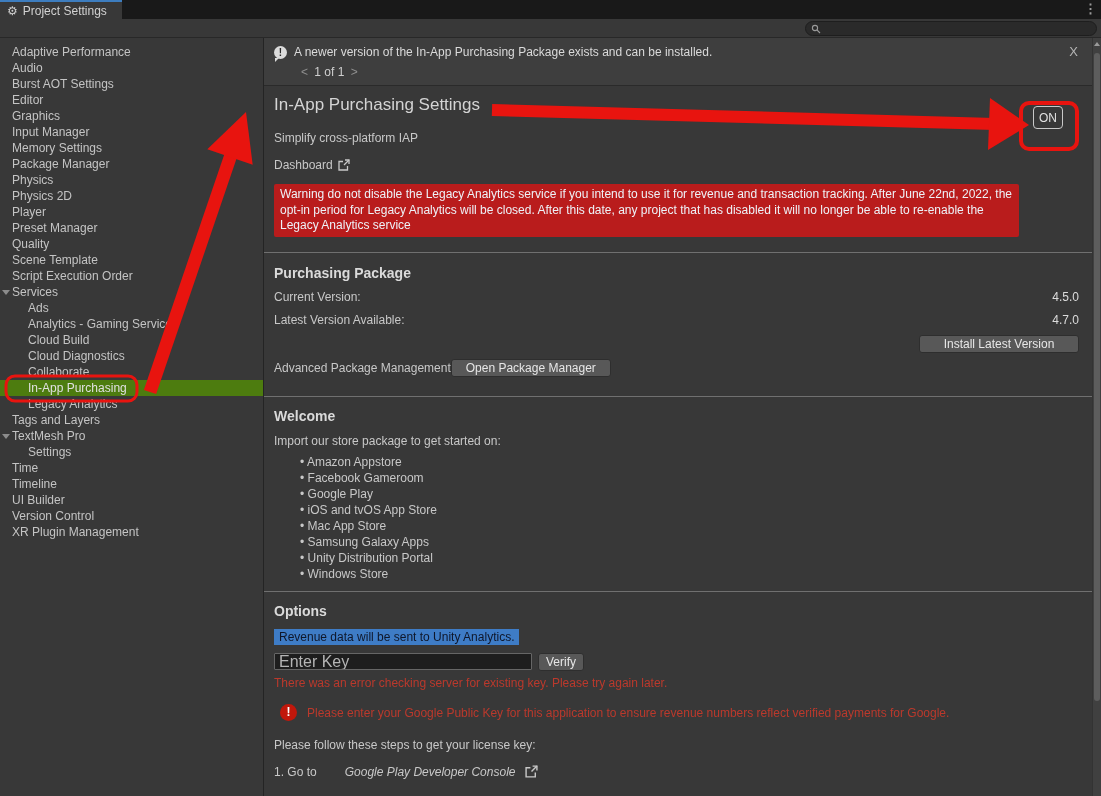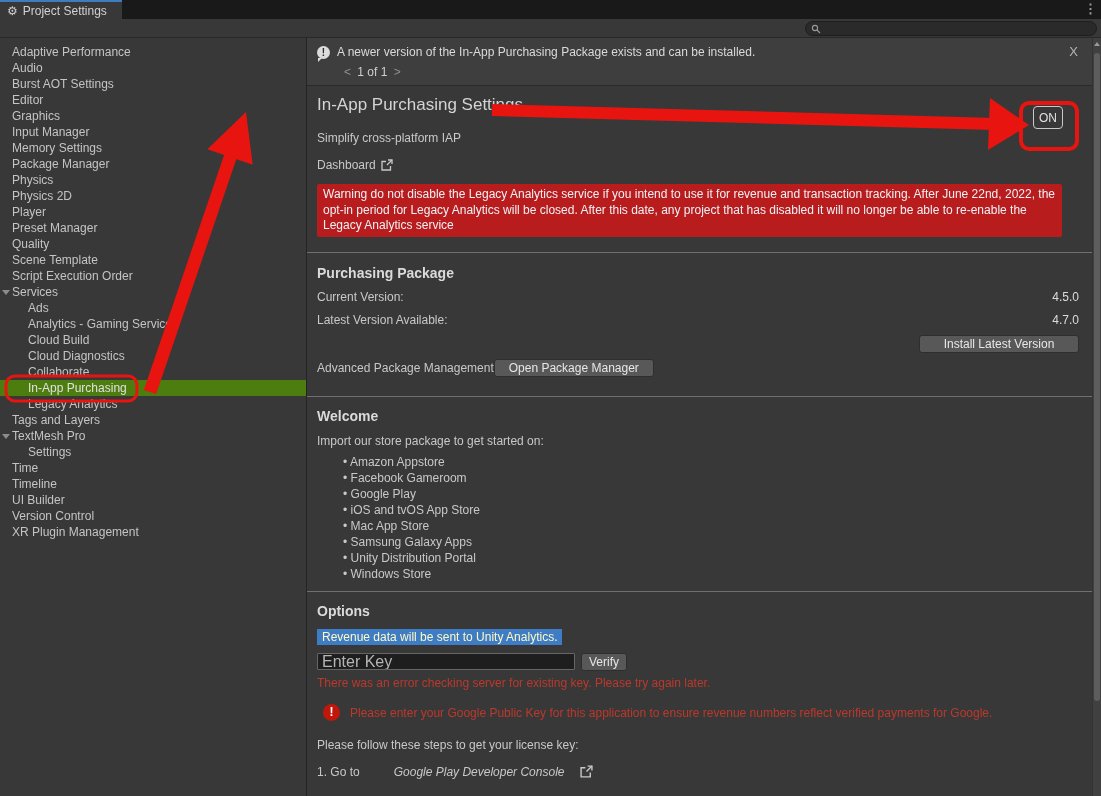--- a/index.html
+++ b/index.html
@@ -20,21 +20,21 @@
   
   .toolbar { height:19px; background:#383838; border-bottom:1px solid #282828; position:relative; }
   .search {
     position:absolute; right:4px; top:2px; width:292px; height:15px;
     background:#2a2a2a; border:1px solid #1e1e1e; border-radius:8px;
     display:flex; align-items:center; padding:0 5px; gap:3px;
   }
   .search input { background:transparent; border:none; outline:none; color:#ddd; font-size:11px; width:100%; font-family:inherit; }
   
   .bodywrap { display:flex; height:758px; }
-  .sidebar { width:307px; background:#383838; border-right:1px solid #242424; padding-top:6px; flex:none; }
+  .sidebar { width:264px; background:#383838; border-right:1px solid #242424; padding-top:6px; flex:none; }
   .srow { height:16px; line-height:16px; padding-left:12px; position:relative; white-space:nowrap; color:#c4c4c4; cursor:default; }
   .srow.sub { padding-left:28px; }
   .srow.selected { background:#4d7c0f; color:#e0e0e0; }
   .foldout { position:absolute; left:2px; top:6px; width:0; height:0;
     border-left:4px solid transparent; border-right:4px solid transparent; border-top:5px solid #8c8c8c; }
   
   .content { flex:1; position:relative; }
   .notif {
     position:absolute; left:0; right:9px; top:0; height:48px;
     background:#3e3e3e; border-bottom:1px solid #2a2a2a; padding:7px 10px 0 10px;
@@ -62,35 +62,35 @@
   .btnrow { display:flex; justify-content:flex-end; margin-top:8px; align-items:center; }
   .btnrow.between { justify-content:flex-start; }
   .btn {
     background:#585858; border:1px solid #2e2e2e; border-radius:3px; color:#e6e6e6;
     font-size:12px; height:18px; line-height:16px; padding:0 6px; width:160px; text-align:center;
     font-family:inherit; cursor:default;
   }
   .bullets { margin-top:6px; }
   .bullet { line-height:16px; padding-left:26px; color:#c8c8c8; }
   .bullet::before { content:'• '; }
-  .chip { display:inline-block; background:#3e7cc6; color:#fef9c3; padding:1px 5px; margin-top:10px; }
+  .chip { display:inline-block; background:#3e7cc6; color:#0f172a; padding:1px 5px; margin-top:10px; }
   .keyrow { display:flex; gap:6px; margin-top:8px; align-items:center; }
   .keyinput {
     width:258px; height:17px; background:#1e1e1e; border:1px solid #666; border-radius:1px;
     color:#cfcfcf; font-size:16px; padding:0 4px; font-family:inherit; outline:none;
   }
   .keyinput::placeholder { color:#b5b5b5; opacity:1; }
   .vbtn { width:auto; min-width:46px; }
   .errtext { color:#bb392c; margin-top:5px; }
   .errrow { display:flex; gap:10px; margin-top:13px; align-items:flex-start; padding-left:6px; }
   .err-ico { width:17px; height:17px; border-radius:50%; background:#c1170b; color:#fff; flex:none;
     font-weight:bold; text-align:center; line-height:17px; font-size:12px; margin-top:1px; }
   .errtext2 { color:#bb392c; line-height:16px; padding-top:2px; }
   .steps { margin-top:17px; color:#c8c8c8; }
-  .steprow { display:flex; align-items:center; gap:16px; margin-top:13px; }
+  .steprow { display:flex; align-items:center; gap:10px; margin-top:13px; }
   
   .vscroll { position:absolute; right:0; top:0; bottom:0; width:9px; background:#404040; border-left:1px solid #333; }
   .vscroll .uparrow { position:absolute; top:4px; left:1px; width:0; height:0;
     border-left:3px solid transparent; border-right:3px solid transparent; border-bottom:4px solid #9a9a9a; }
   .vscroll .thumb { position:absolute; top:15px; height:648px; left:1px; right:1px; background:#5d5d5d; border-radius:4px; }
   
   .on-btn {
     position:absolute; right:38px; top:68px; width:30px; height:23px;
     border:1px solid #c9c9c9; border-radius:4px; color:#e2e2e2; font-size:12px;
     display:flex; align-items:center; justify-content:center; background:transparent;

